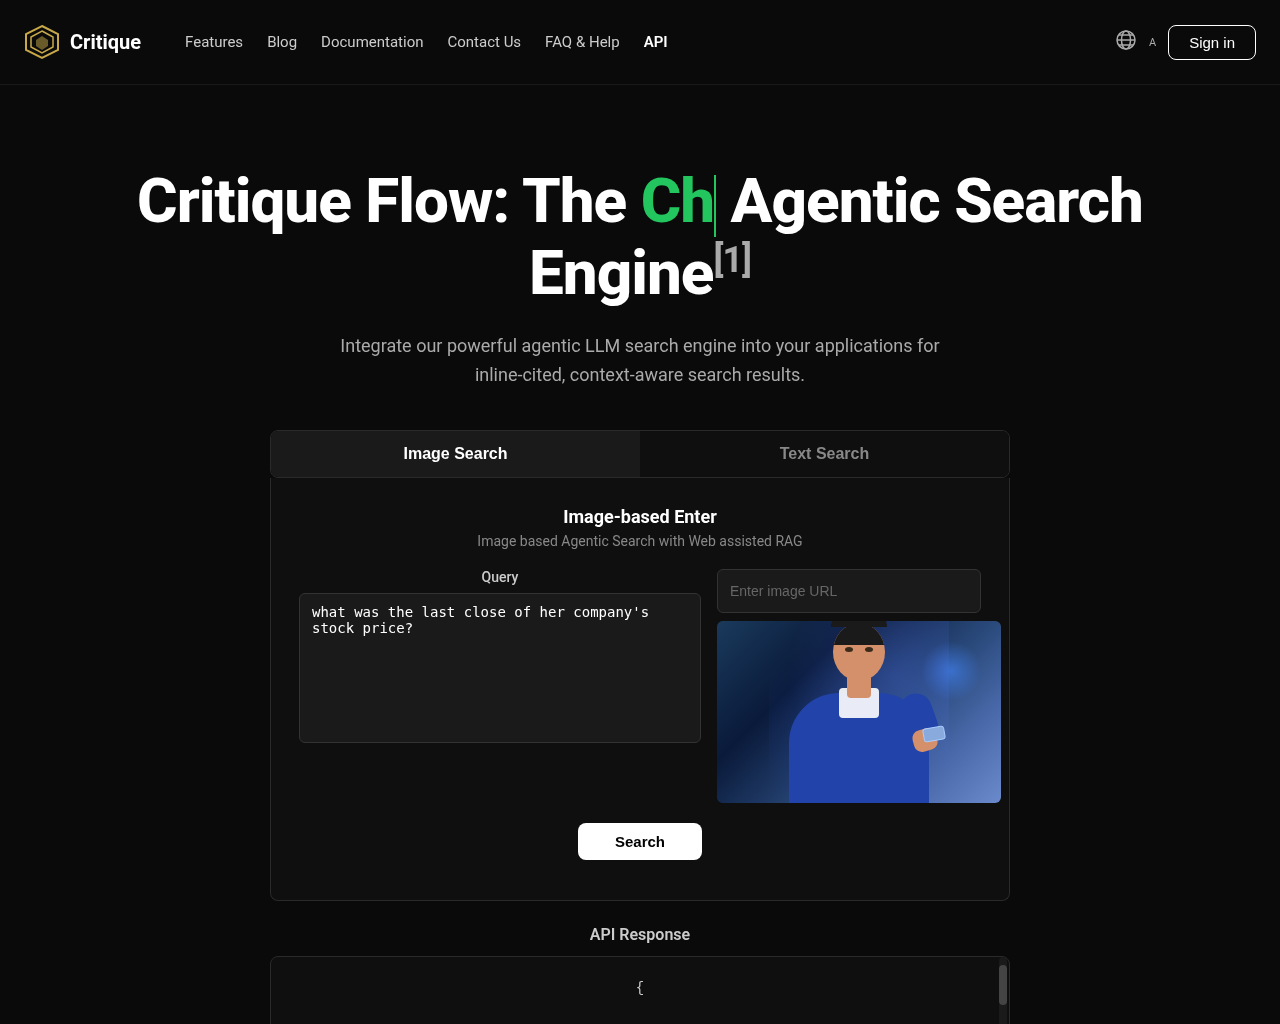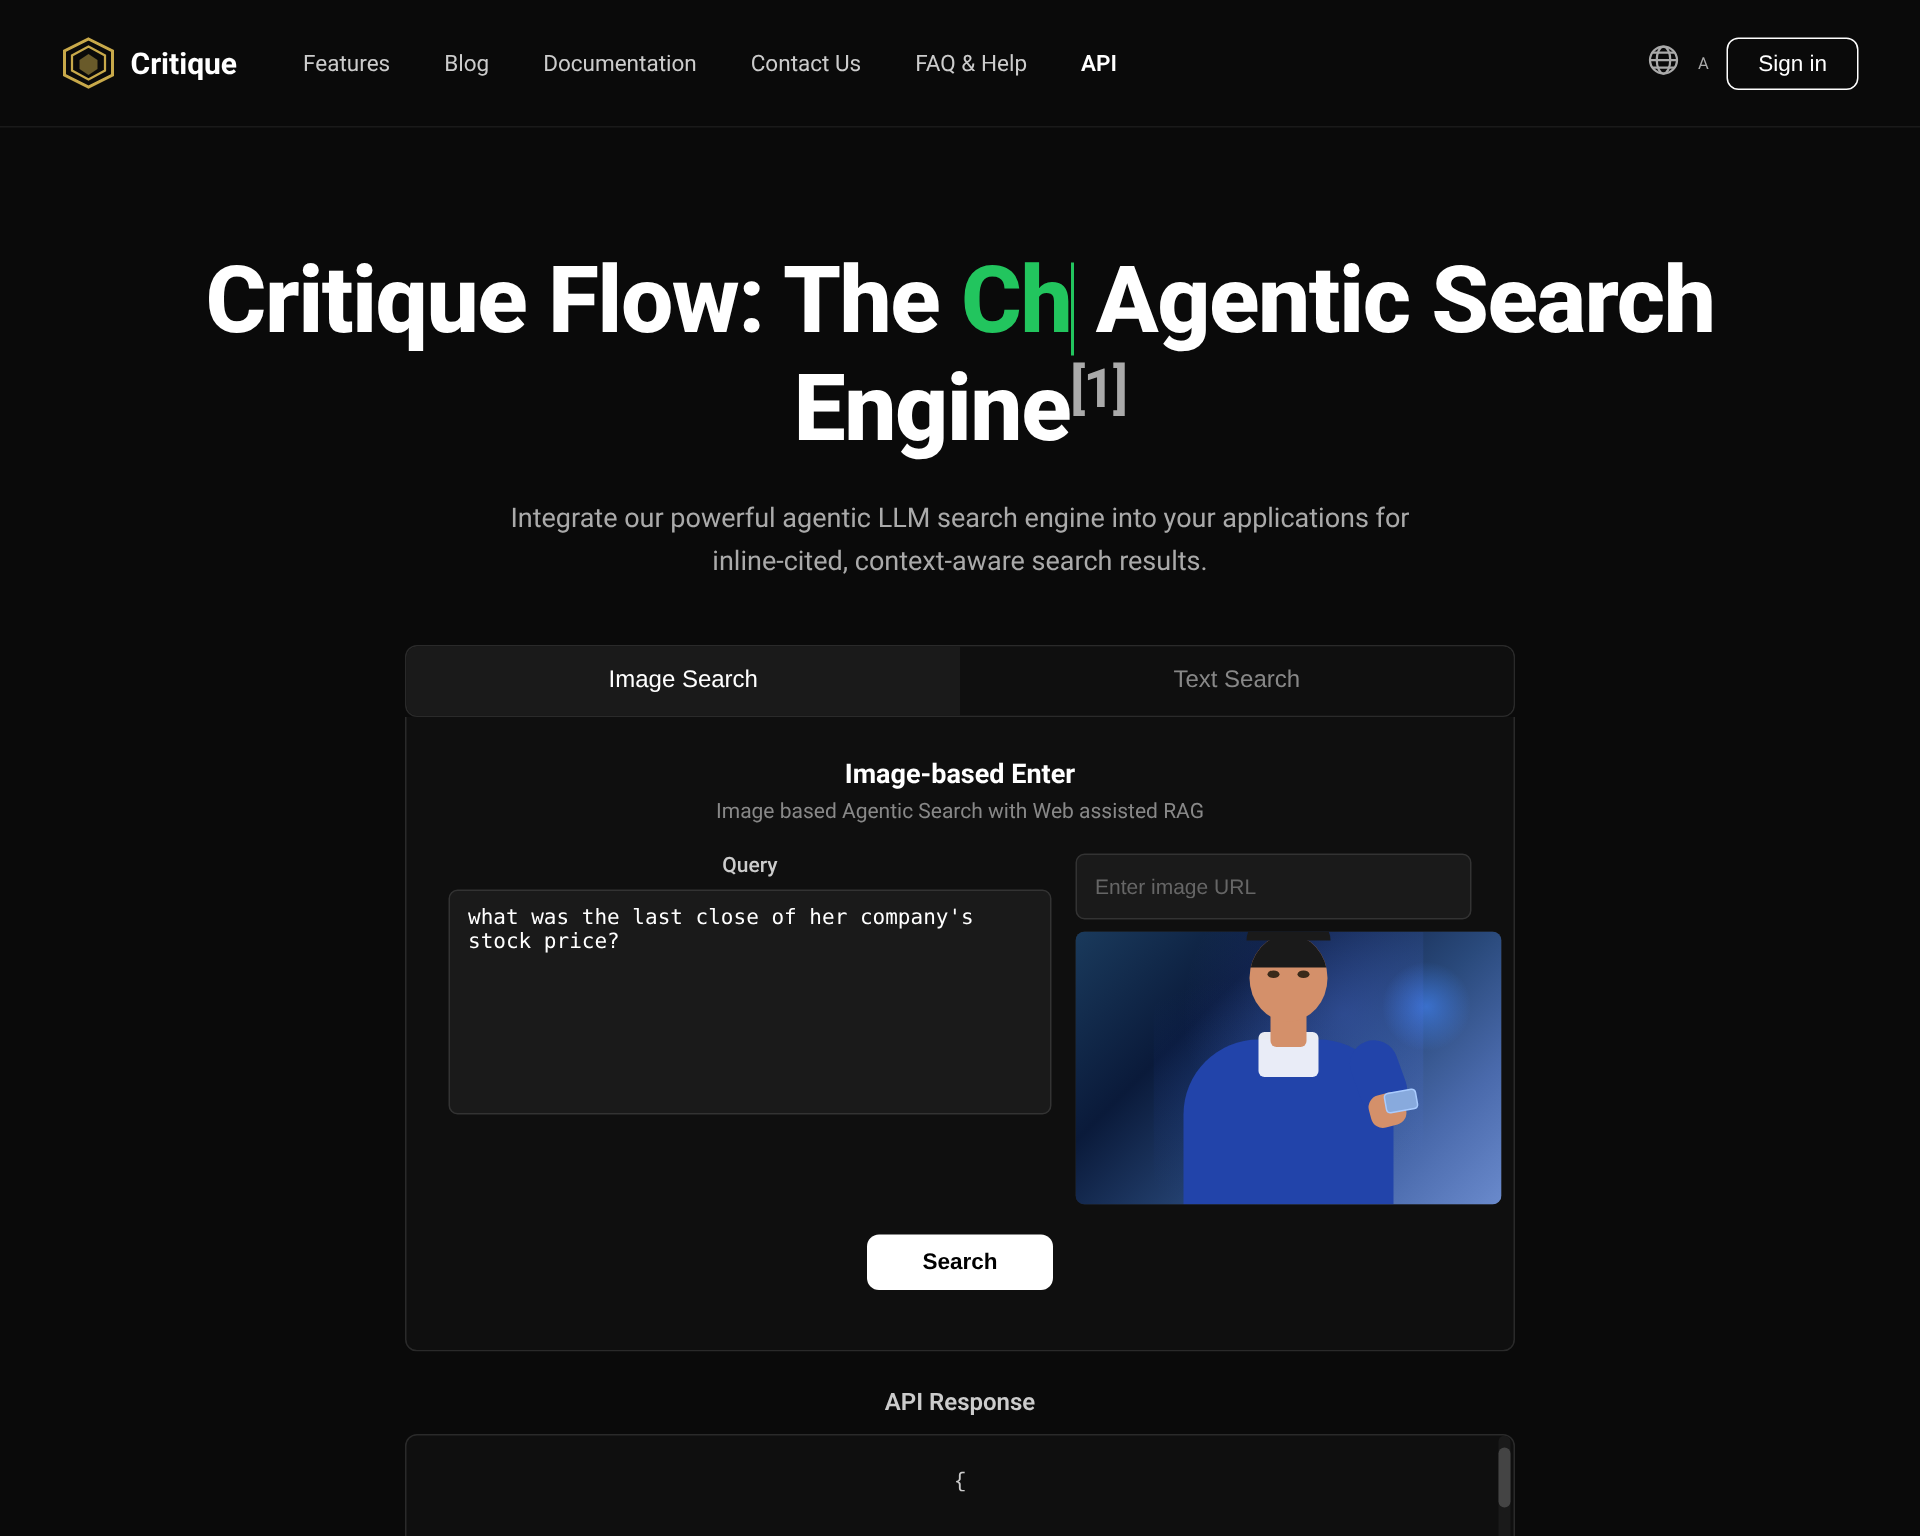--- a/index.html
+++ b/index.html
@@ -8,21 +8,21 @@
       color: #ffffff;
       font-family: -apple-system, BlinkMacSystemFont, 'Segoe UI', Roboto, sans-serif;
       min-height: 1024px;
       width: 1280px;
     }
 
     
     .navbar {
       display: flex;
       align-items: center;
-      padding: 0 41px;
+      padding: 0 24px;
       height: 85px;
       border-bottom: 1px solid #1a1a1a;
       background: #0a0a0a;
     }
     .nav-logo {
       display: flex;
       align-items: center;
       gap: 10px;
       margin-right: 32px;
     }
@@ -31,21 +31,21 @@
       height: 36px;
     }
     .logo-text {
       font-size: 20px;
       font-weight: 700;
       color: #ffffff;
     }
     .nav-links {
       display: flex;
       align-items: center;
-      gap: 12px;
+      gap: 0;
       flex: 1;
     }
     .nav-link {
       color: #cccccc;
       font-size: 15px;
       padding: 8px 12px;
       cursor: pointer;
       text-decoration: none;
       border-radius: 4px;
     }
@@ -111,21 +111,21 @@
       display: flex;
       border: 1px solid #2a2a2a;
       border-radius: 8px;
       overflow: hidden;
     }
     .tab {
       flex: 1;
       padding: 14px 4px;
       text-align: center;
       font-size: 16px;
-      font-weight: 400;
+      font-weight: 700;
       cursor: pointer;
       border: none;
       outline: none;
     }
     .tab.active {
       background: #1a1a1a;
       color: #ffffff;
     }
     .tab.inactive {
       background: #0f0f0f;

